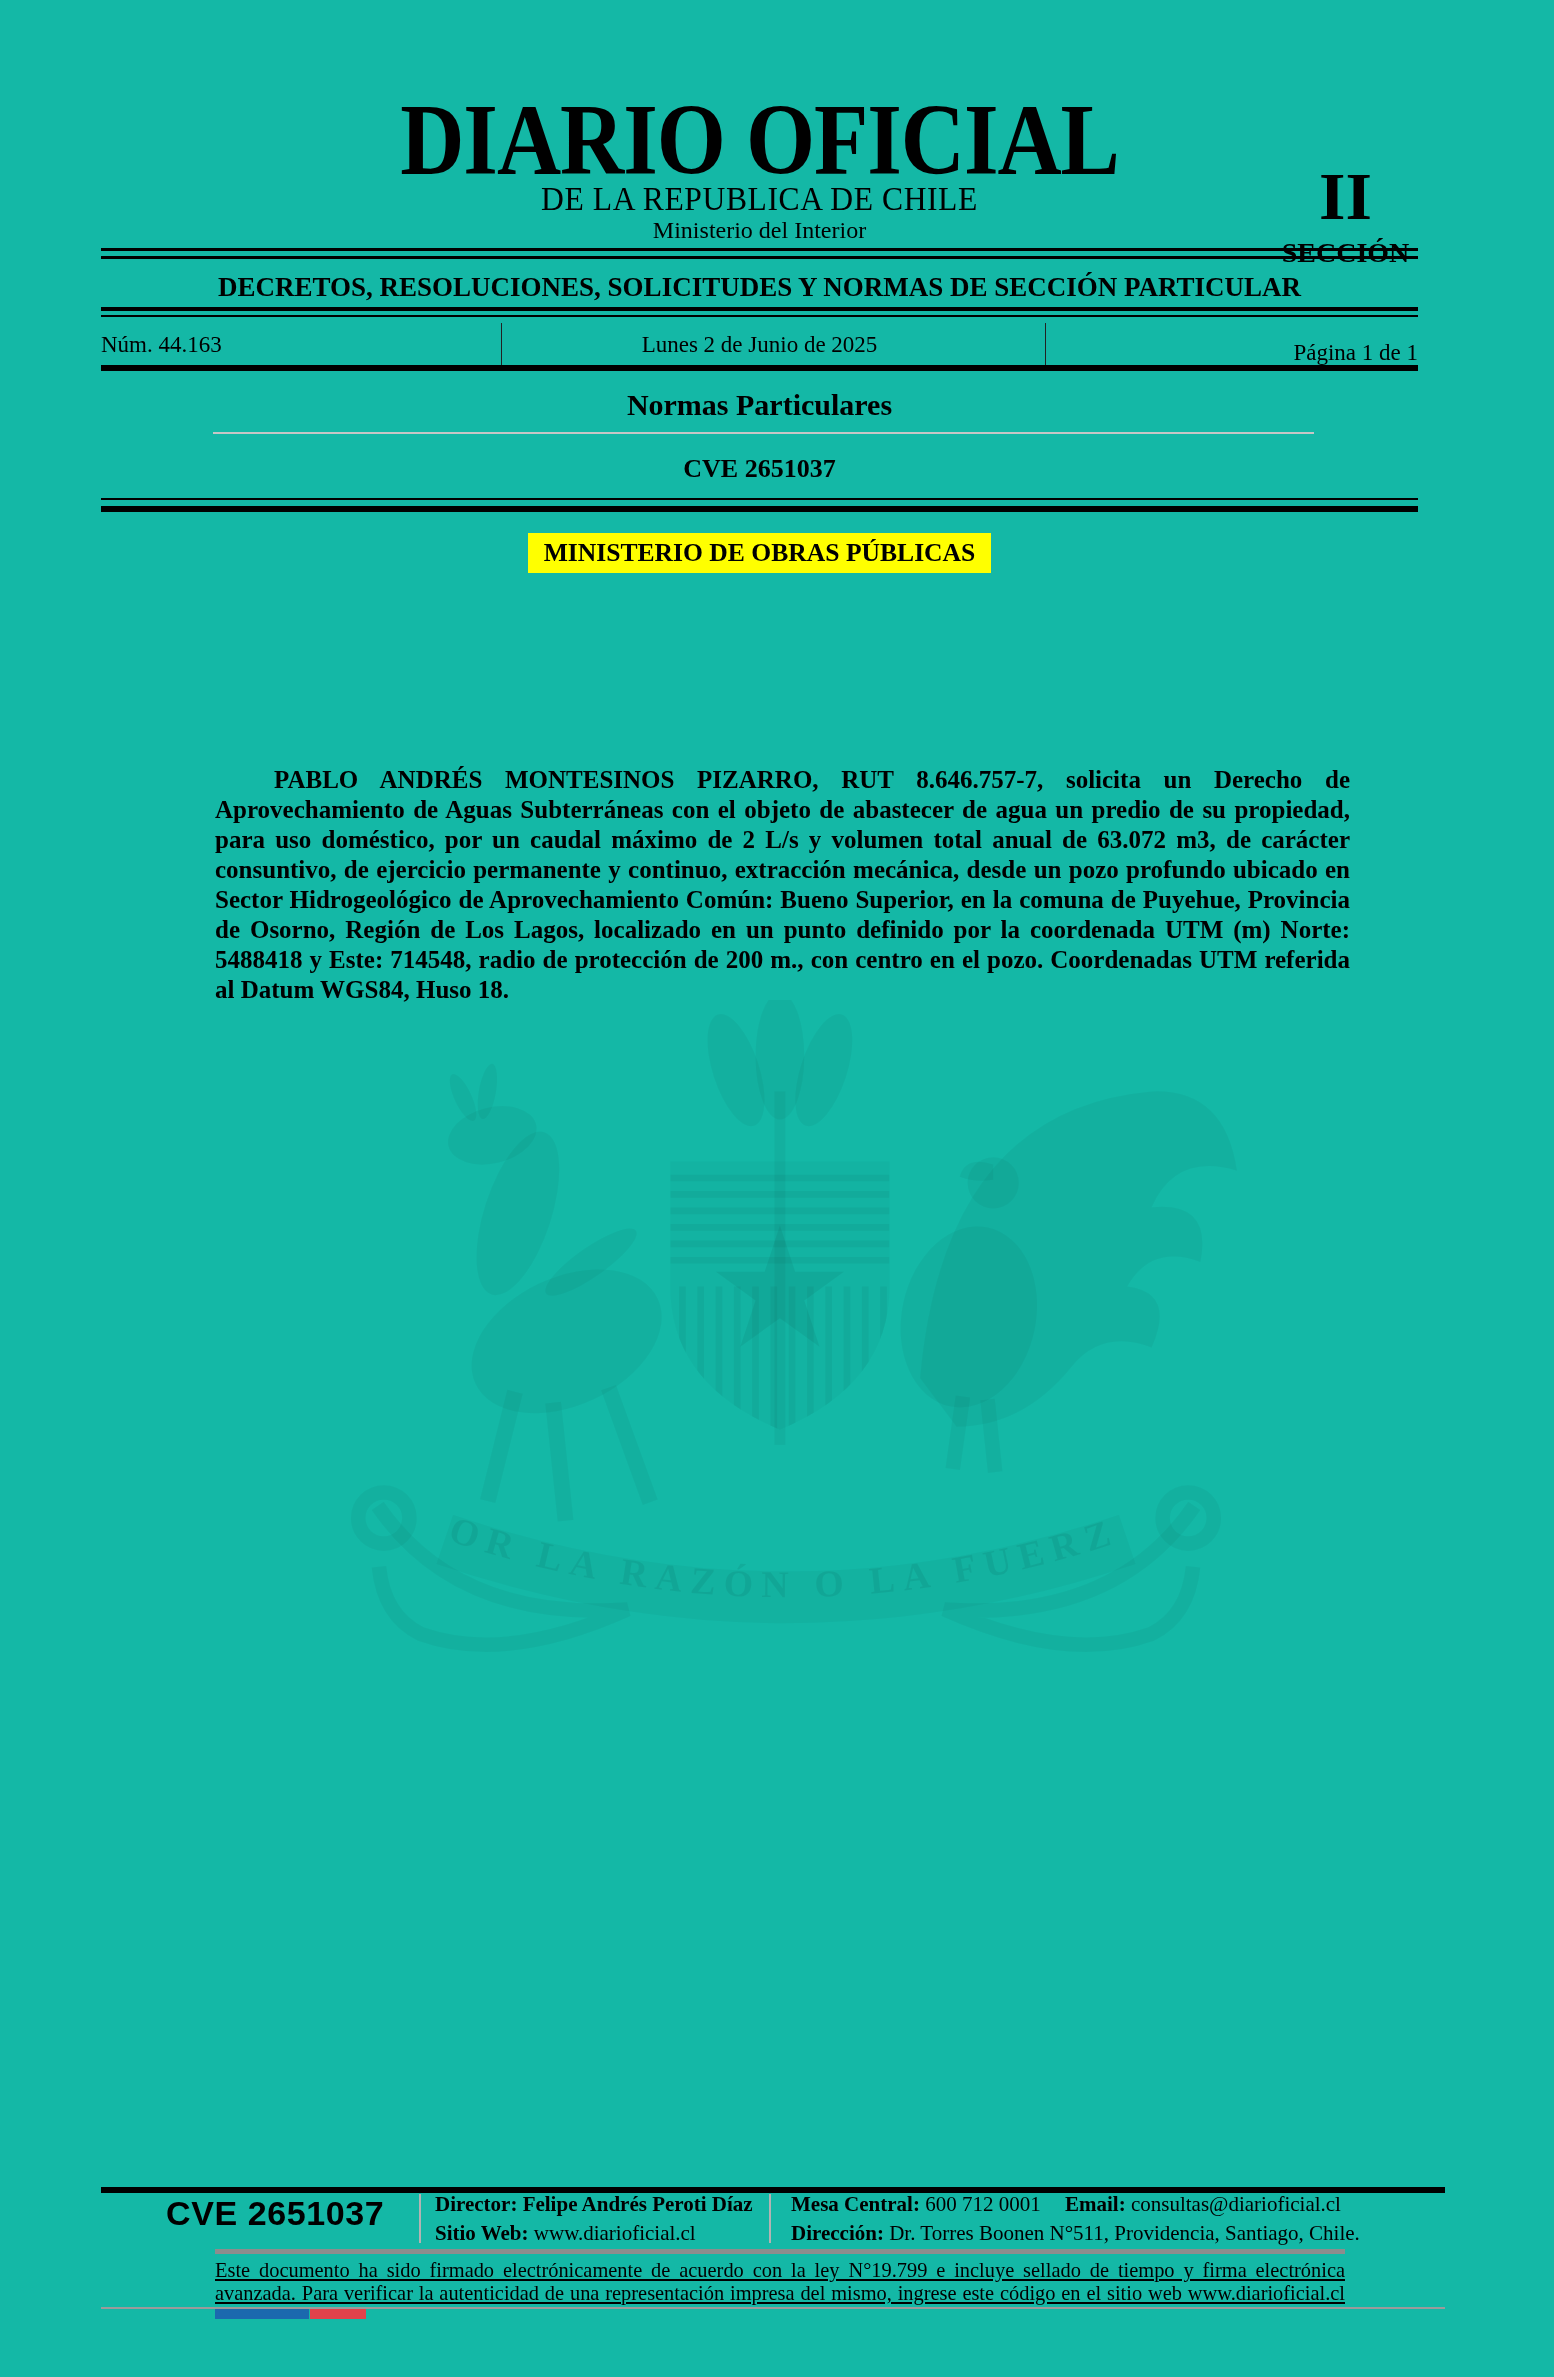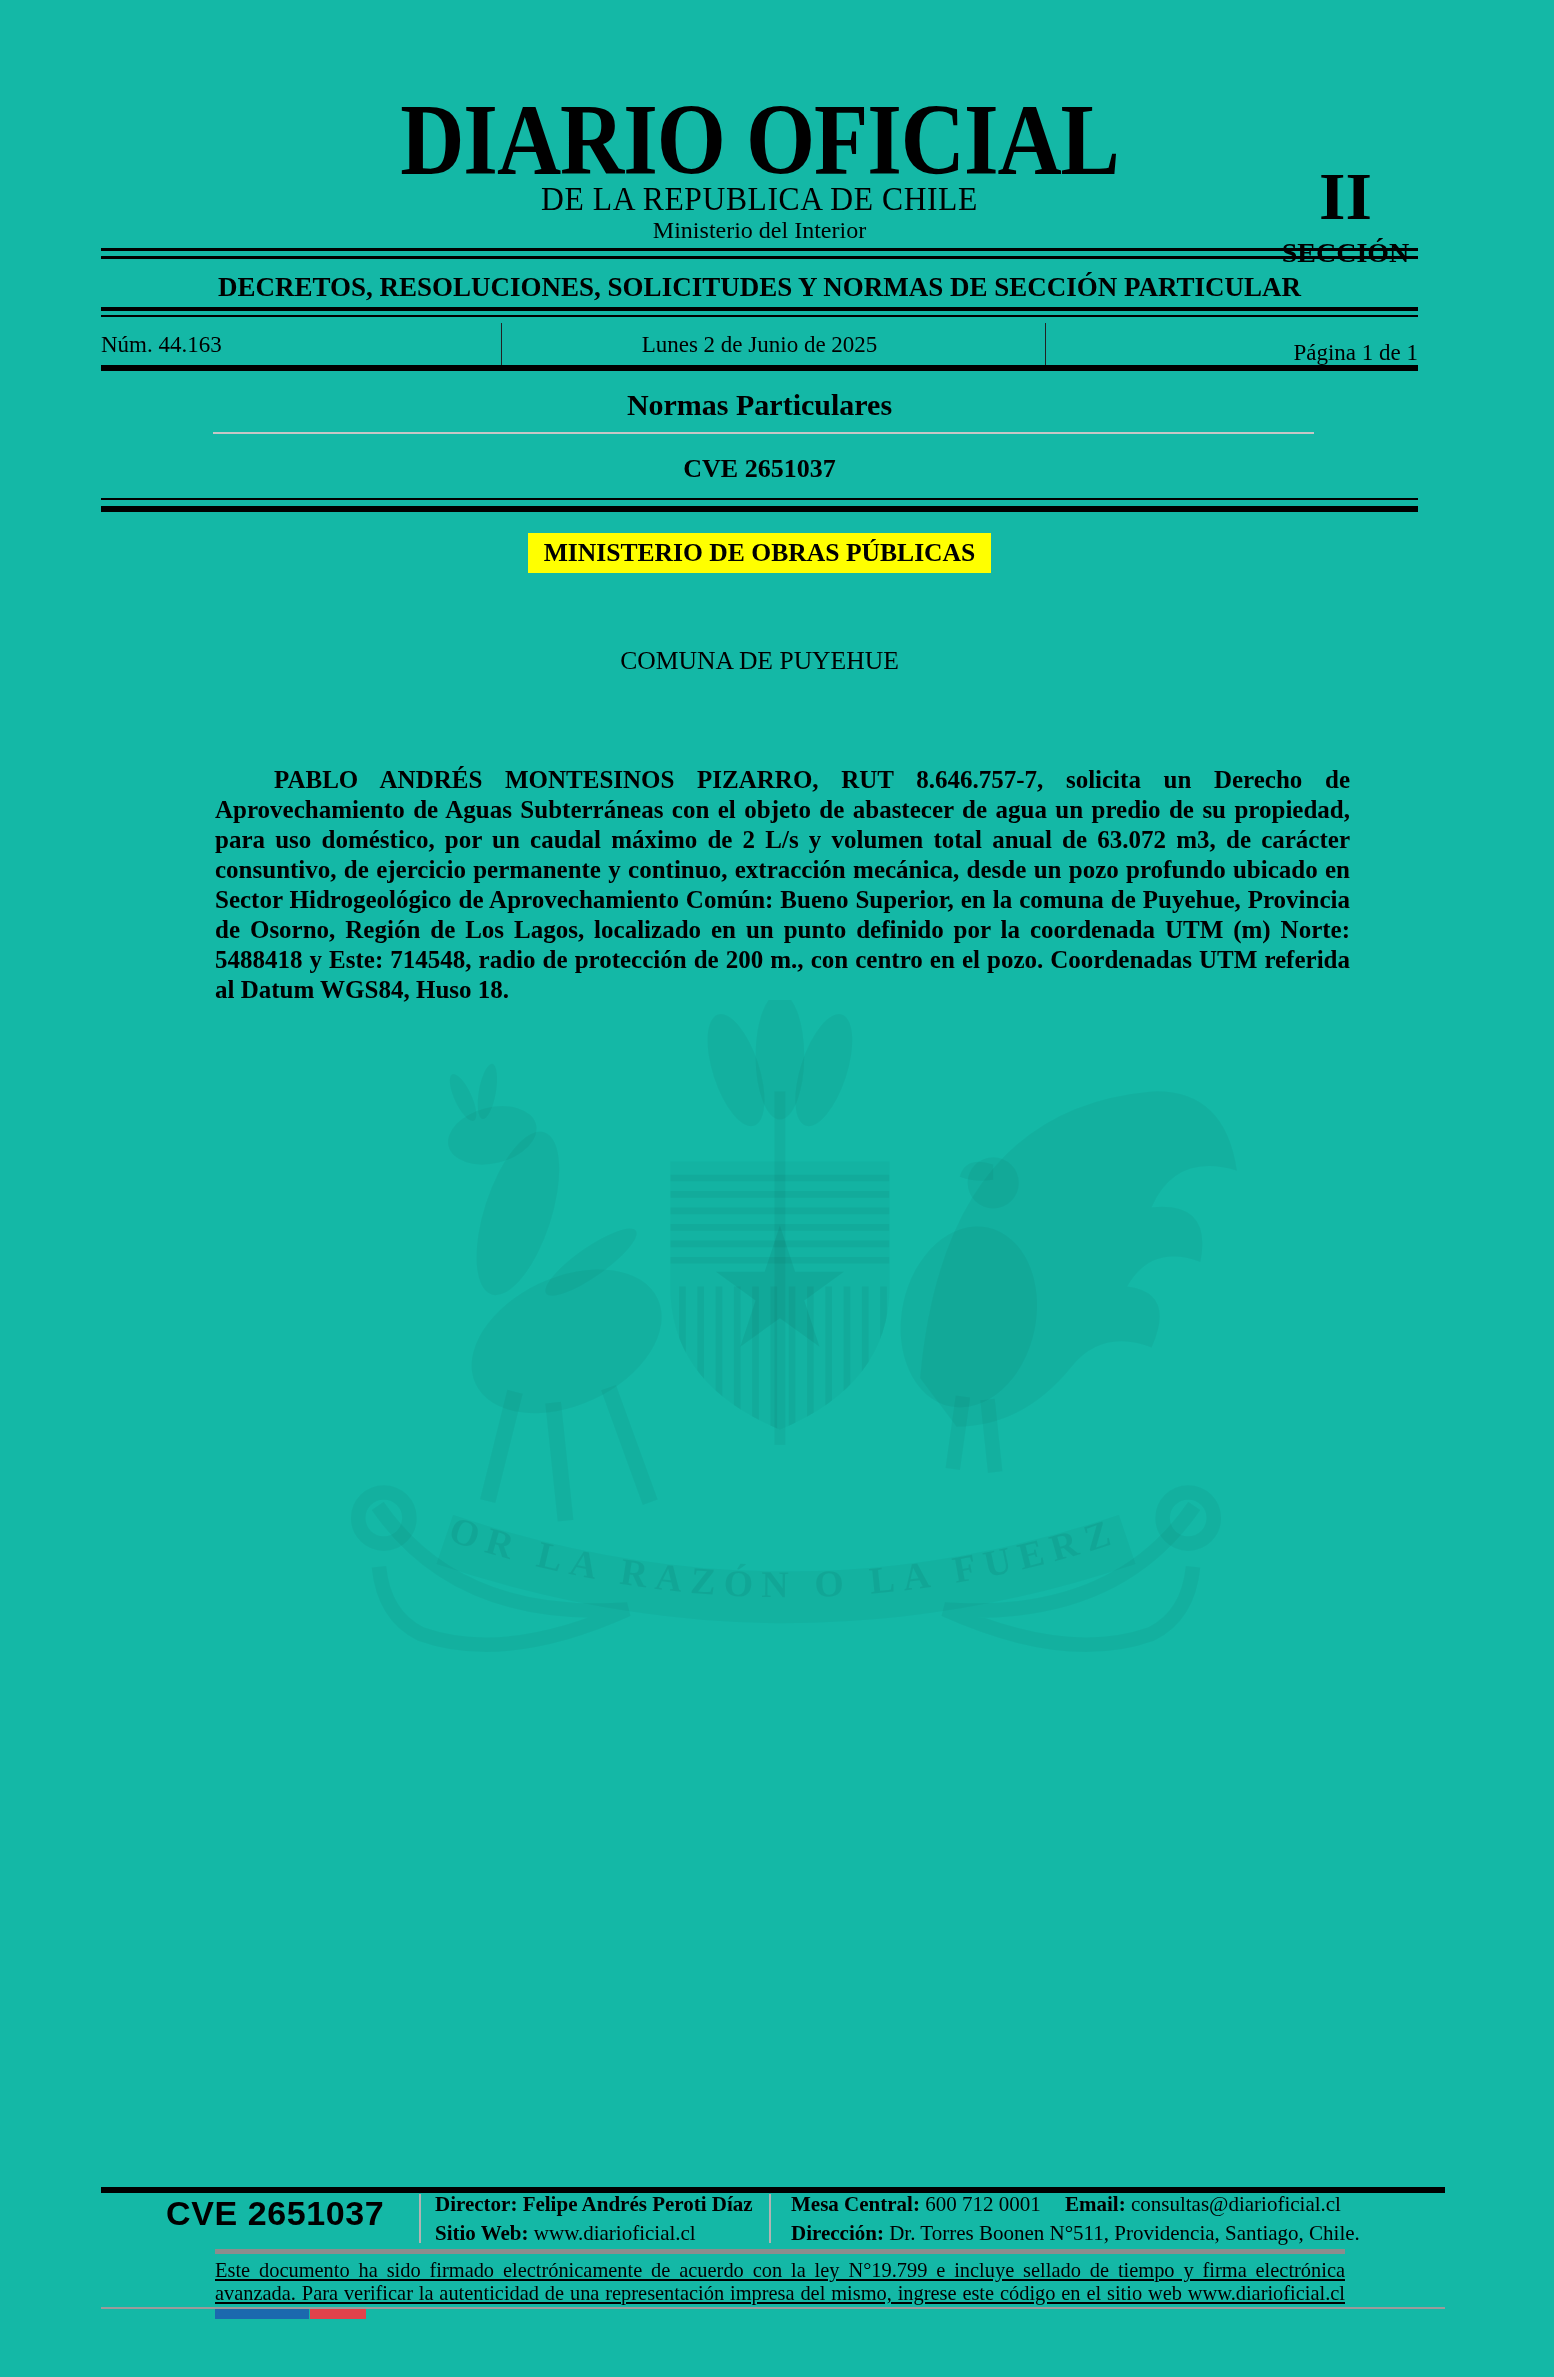--- a/index.html
+++ b/index.html
@@ -93,21 +93,20 @@
 
   <div class="abs center normas">Normas Particulares</div>
   <div class="gray-thin"></div>
   <div class="abs center cve-top">CVE 2651037</div>
   <div class="rule" style="left:101px;top:498px;width:1317px;height:2.4px;"></div>
   <div class="rule" style="left:101px;top:506px;width:1317px;height:6.1px;"></div>
 
   <div class="abs hl-wrap" style="top:533px;">
     <span class="hl hl1">MINISTERIO DE OBRAS PÚBLICAS</span>
   </div>
-  <div class="abs center comuna">COMUNA DE PUYEHUE</div>
 
   <div class="abs body-par">PABLO ANDRÉS MONTESINOS PIZARRO, RUT 8.646.757-7, solicita un Derecho de Aprovechamiento de Aguas Subterráneas con el objeto de abastecer de agua un predio de su propiedad, para uso doméstico, por un caudal máximo de 2 L/s y volumen total anual de 63.072 m3, de carácter consuntivo, de ejercicio permanente y continuo, extracción mecánica, desde un pozo profundo ubicado en Sector Hidrogeológico de Aprovechamiento Común: Bueno Superior, en la comuna de Puyehue, Provincia de Osorno, Región de Los Lagos, localizado en un punto definido por la coordenada UTM (m) Norte: 5488418 y Este: 714548, radio de protección de 200 m., con centro en el pozo. Coordenadas UTM referida al Datum WGS84, Huso 18.</div>
 
   <svg class="watermark" viewBox="0 0 1920 1160" xmlns="http://www.w3.org/2000/svg">
     <defs>
       <clipPath id="shieldClip">
         <path d="M770,265 L1130,265 L1130,470 Q1130,630 950,705 Q770,630 770,470 Z"></path>
       </clipPath>
       <path id="wmband" d="M400,885 Q960,1075 1520,885"></path>
     </defs>

